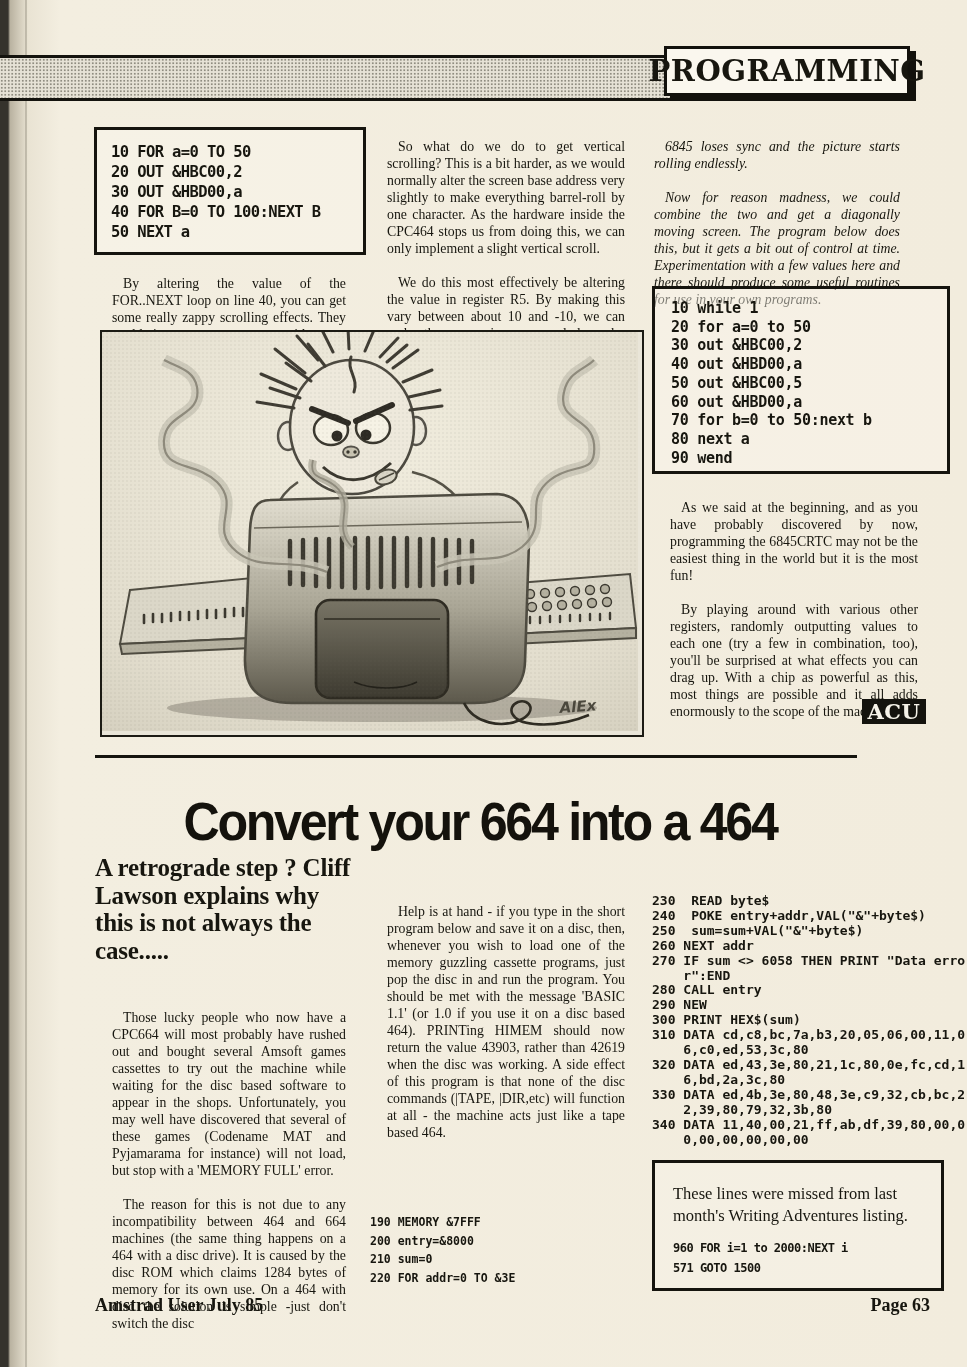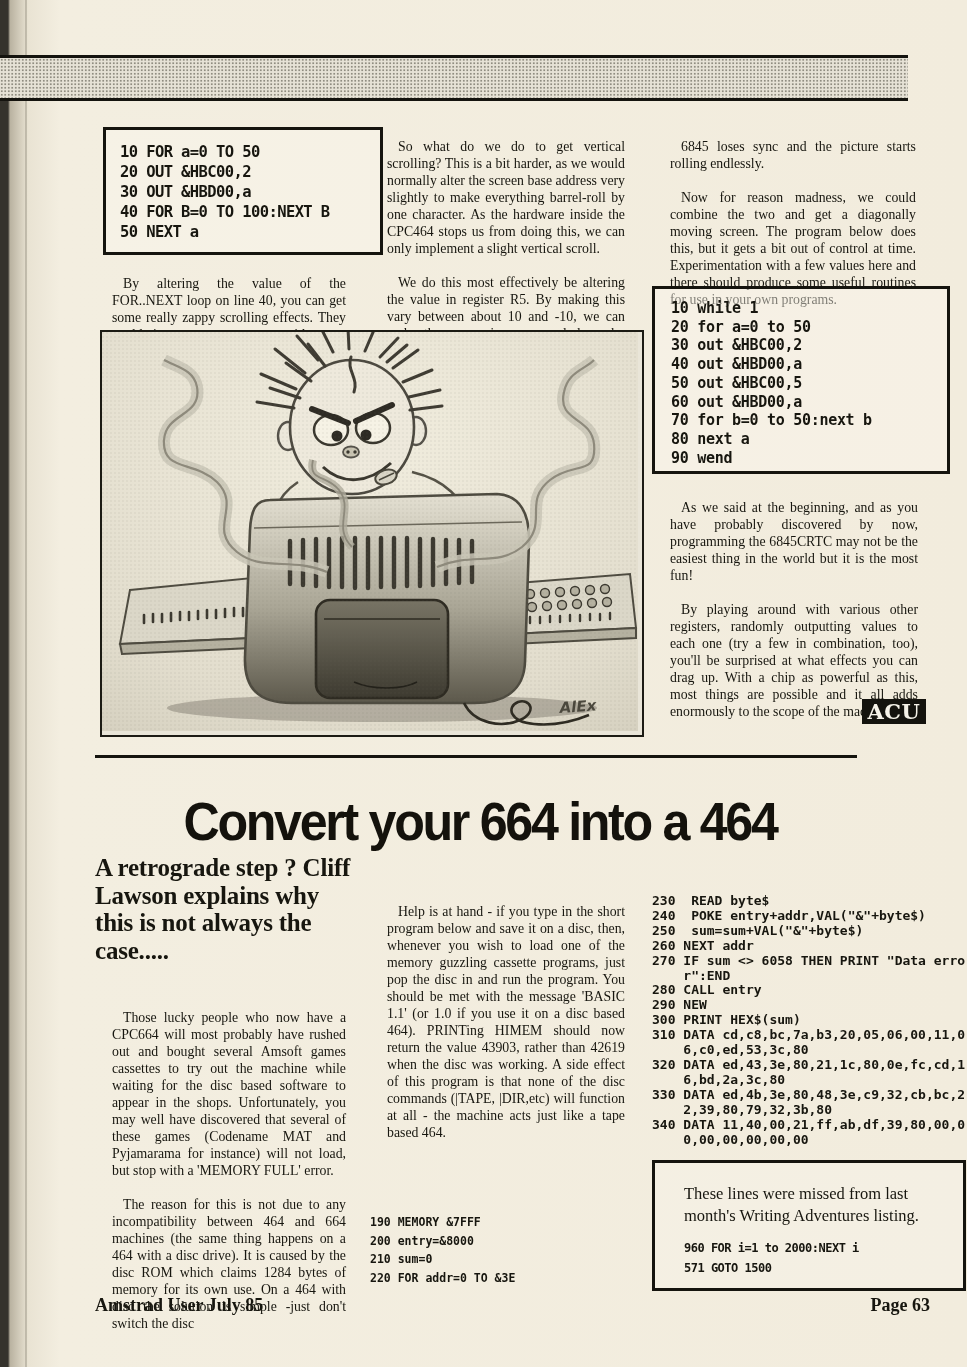--- a/index.html
+++ b/index.html
@@ -24,58 +24,61 @@
     display:flex;align-items:center;justify-content:center;
     font-family:"DejaVu Serif",serif;font-weight:bold;font-size:29px;letter-spacing:.5px;
   }
   
   .body-text{font-size:13.8px;line-height:17px;text-align:justify;}
   .body-text p{margin:17px;text-indent:11px;}
   .codebox{border:3px solid #15140e;background:rgba(250,247,238,.45);white-space:pre;
     font-family:"DejaVu Sans Mono",monospace;font-weight:bold;}
   .mono{white-space:pre;font-family:"DejaVu Sans Mono",monospace;font-weight:bold;}
   
-  .code-box1{left:103px;top:127px;width:252px;height:110px;padding:12px 8px 0 14px;
+  .code-box1{left:94px;top:127px;width:252px;height:110px;padding:12px 0 0 14px;
     font-size:15.5px;line-height:20px;letter-spacing:-.6px;}
   .para-col1{left:95px;top:258px;width:268px;}
   .col2-top{left:370px;top:121px;width:272px;}
-  .col3-top{left:653px;top:121px;width:280px;}
+  .col3-top{left:637px;top:121px;width:280px;font-style:italic;}
   .code-box2{left:652px;top:286px;width:264px;height:172px;padding:10px 12px 0 16px;
     font-size:15px;line-height:18.7px;letter-spacing:-.3px;}
   .col3-bottom{left:653px;top:482px;width:282px;}
   .acu{left:862px;top:699px;width:64px;height:25px;background:#14130e;color:#f5f2e8;
     display:flex;align-items:center;justify-content:center;
     font-family:"DejaVu Serif",serif;font-weight:bold;font-size:21px;letter-spacing:.5px;}
   .illus{left:100px;top:330px;width:540px;height:403px;border:2px solid #1c1b14;background:#e9e5d8;}
   
   .divider{left:95px;top:755px;width:762px;height:3px;background:#15140e;}
   .headline{left:90px;top:790px;width:780px;text-align:center;
     font-family:"Liberation Sans",sans-serif;font-weight:bold;font-size:54px;
     letter-spacing:-2.5px;transform:scaleX(.93);transform-origin:center;color:#14120c;}
   .standfirst{left:95px;top:854px;width:270px;font-weight:bold;font-size:25px;
     line-height:27.5px;letter-spacing:-.2px;white-space:pre-line;}
   .col1-bottom{left:95px;top:992px;width:268px;}
   .col2-bottom{left:370px;top:886px;width:272px;}
   .listing3{left:370px;top:1213px;font-size:11.5px;line-height:18.5px;}
   .listing4{left:652px;top:894px;width:286px;font-size:13px;line-height:14.9px;}
   .missed-box{left:652px;top:1160px;width:250px;height:105px;border:3px solid #15140e;
-    padding:20px 29px 0;background:rgba(250,247,238,.35);}
+    padding:20px 18px 0;background:rgba(250,247,238,.35);}
   .missed-text{font-size:16.5px;line-height:21.5px;}
   .missed-code{margin-top:12px;font-size:12px;line-height:20px;letter-spacing:-.5px;}
   .footer-left{left:95px;top:1295px;font-weight:bold;font-size:18px;}
   .footer-right{right:37px;top:1295px;font-weight:bold;font-size:18px;}
 </style>
 </head>
 <body>
 
 <div id="page">
 
   <div class="abs fold-line"></div>
 
   <div class="abs top-bar"></div>
+  <div class="abs prog-box">
+    <span>PROGRAMMING</span>
+  </div>
 
   <div class="abs codebox code-box1">10 FOR a=0 TO 50
 20 OUT &amp;HBC00,2
 30 OUT &amp;HBD00,a
 40 FOR B=0 TO 100:NEXT B
 50 NEXT a</div>
 
   <div class="abs body-text para-col1">
     <p>By altering the value of the FOR..NEXT loop on line 40, you can get some really zappy scrolling effects. They could give you some great game ideas.</p>
   </div>

